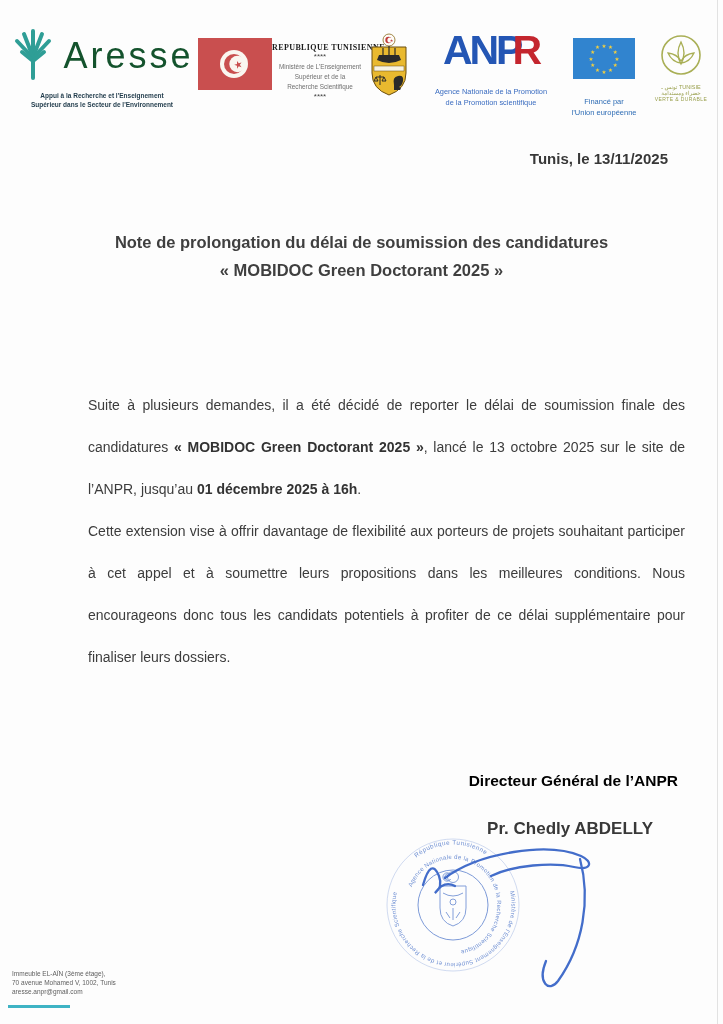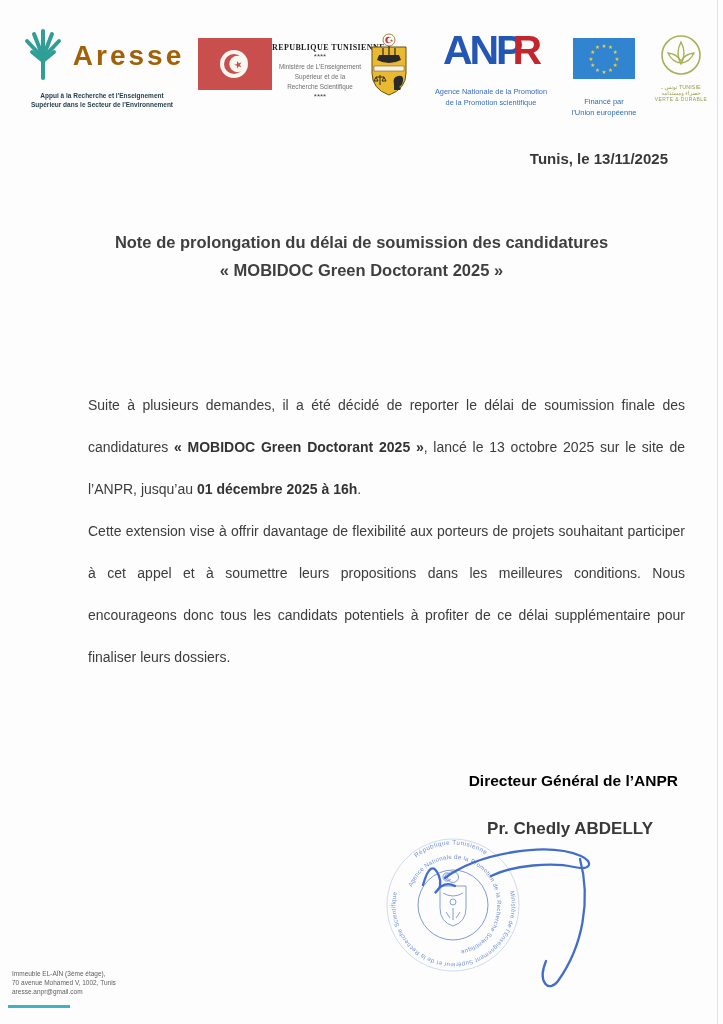--- a/index.html
+++ b/index.html
@@ -7,21 +7,21 @@
   .page {
     position:relative; width:723px; height:1024px; margin:0 auto;
     background:#fdfdfd; overflow:hidden;
     font-family:"Liberation Sans", sans-serif; color:#3c3c3c;
   }
   .scan-edge-right { position:absolute; top:0; right:5px; width:1px; height:100%; background:#e2e2e2; }
 
   
   .aresse { position:absolute; left:14px; top:28px; width:176px; text-align:center; }
   .aresse-top { display:flex; align-items:center; justify-content:center; gap:7px; }
-  .aresse-word { font-size:28px; color:#a16207; letter-spacing:3px;font-weight:bold; }
+  .aresse-word { font-size:36px; color:#14532d; letter-spacing:3px; }
   .aresse-tagline { margin-top:7px; font-size:6.5px; font-weight:700; color:#1f3a4a; line-height:1.45; }
 
   .ministry { position:absolute; left:198px; top:33px; width:214px; display:flex; align-items:flex-start; }
   .ministry-flag { margin-top:5px; }
   .ministry-text { width:96px; text-align:center; padding-top:10px; }
   .republic { font-family:"Liberation Serif", serif; font-size:8px; font-weight:700; letter-spacing:.4px; color:#1c1c1c; white-space:nowrap; }
   .stars { font-size:8px; color:#444; line-height:1; margin:1px 0; }
   .ministry-lines { font-size:6.4px; color:#6f6f6f; line-height:1.55; }
 
   .anpr { position:absolute; left:424px; top:30px; width:134px; text-align:center; }

